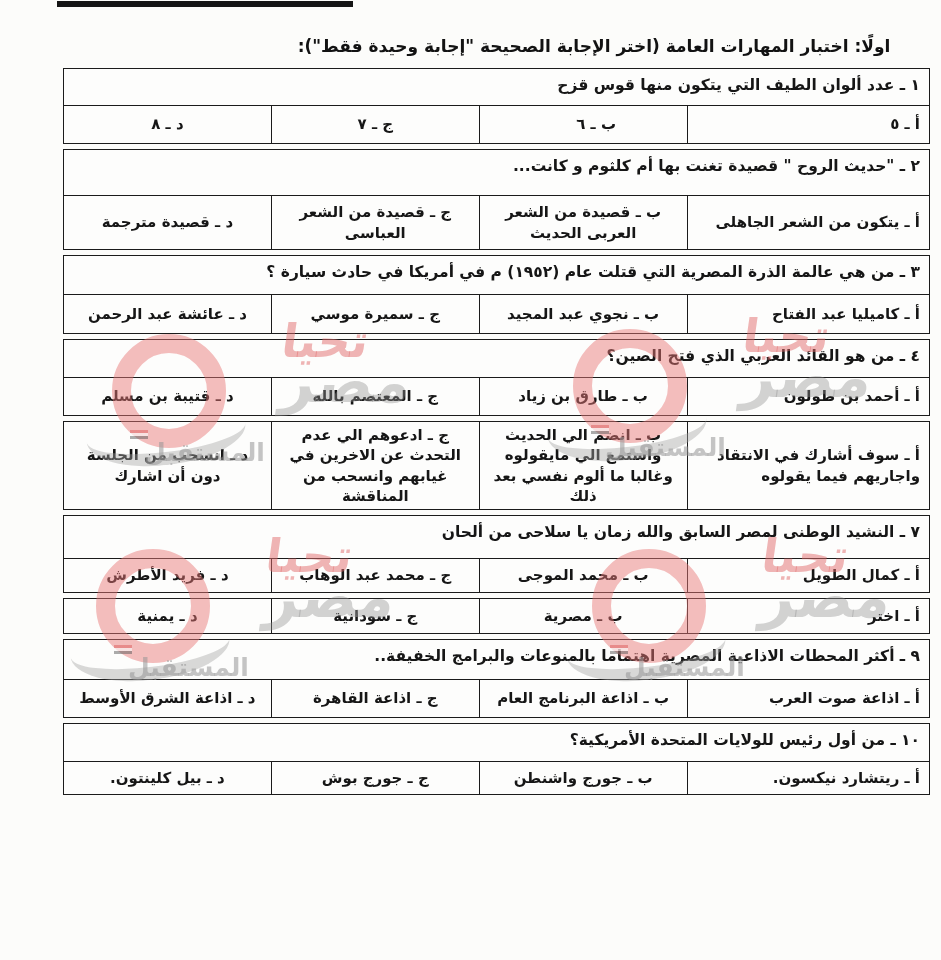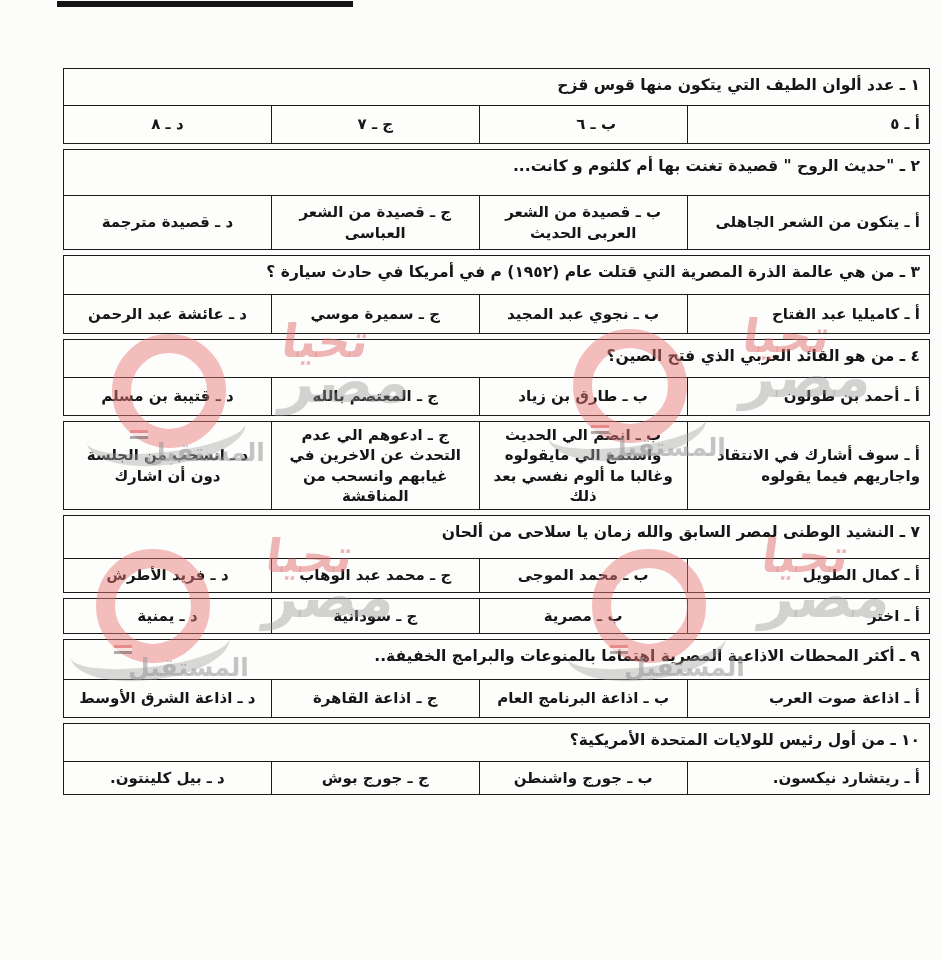--- a/index.html
+++ b/index.html
@@ -69,20 +69,21 @@
   .wm3 { left:76px;  top:543px; }
   .wm4 { left:572px; top:543px; }
 </style>
 </head>
 <body>
 
 <div class="page">
 
   <div class="top-bar"></div>
 
+  <h1 class="heading">اولًا: اختبار المهارات العامة (اختر الإجابة الصحيحة "إجابة وحيدة فقط"):</h1>
 
   <main class="quiz" id="quiz">
       <table class="q-block">
         <colgroup>
           <col style="width: 28%;">
           <col style="width: 24%;">
           <col style="width: 24%;">
           <col style="width: 24%;">
         </colgroup>
         <tbody>

